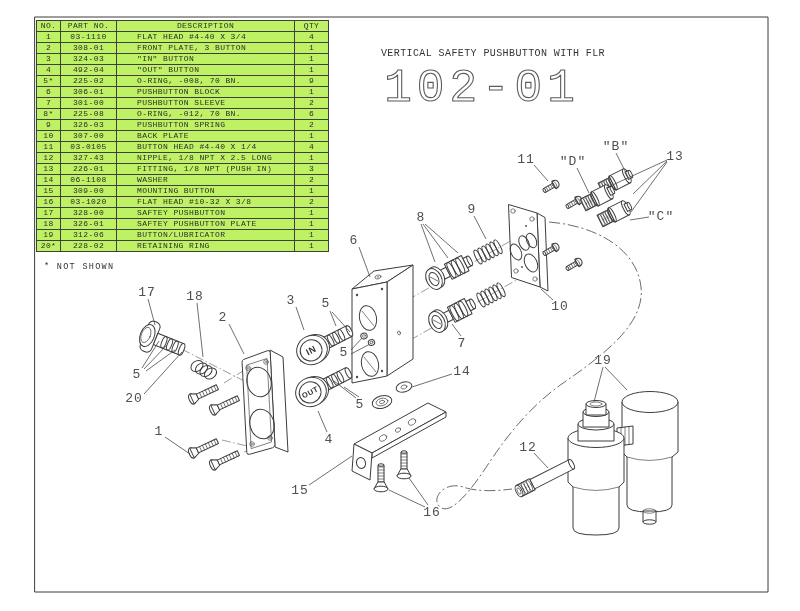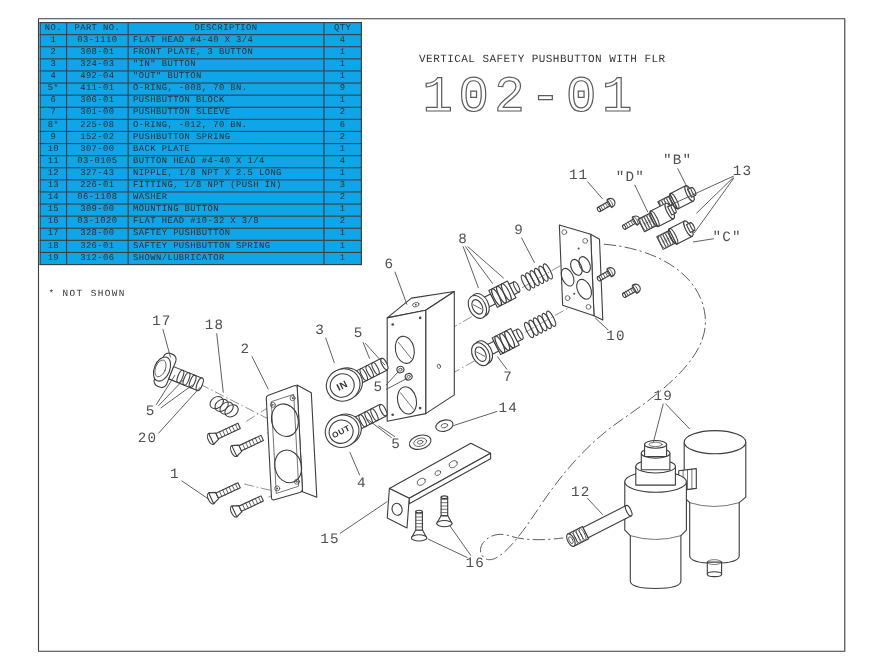--- a/index.html
+++ b/index.html
@@ -22,25 +22,25 @@
   .drawing-title{font:10px "Liberation Mono",monospace;fill:#333;text-anchor:middle;letter-spacing:.4px;}
   .part-number{font:46px "Liberation Mono",monospace;fill:none;stroke:#5c5c5c;stroke-width:1.1;
                text-anchor:middle;letter-spacing:5px;}
   .note-text{font:8.5px "Liberation Mono",monospace;fill:#333;letter-spacing:1.3px;}
   .btn-label{font:bold 9px "Liberation Sans",sans-serif;fill:#333;text-anchor:middle;
              dominant-baseline:central;letter-spacing:.5px;}
   .btn-label-sm{font:bold 7.5px "Liberation Sans",sans-serif;}
 
   
   table.parts{position:absolute;left:36px;top:20px;border-collapse:collapse;table-layout:fixed;
-              background:#0ea5e9;}
+              background:#bef264;}
   table.parts th,table.parts td{border:1px solid #3f3f3f;font-size:8px;line-height:10px;height:10px;
               padding:0 2px;letter-spacing:.4px;color:#2c2c2c;font-weight:normal;
               white-space:nowrap;overflow:hidden;text-align:center;}
-  table.parts td.desc{text-align:left;padding-left:4px;margin-top:14px;}
+  table.parts td.desc{text-align:left;padding-left:20px;margin-top:14px;}
 </style>
 </head>
 <body>
 
 <div class="page">
 
 <svg width="800" height="611" viewBox="0 0 800 611">
   <defs>
     <g id="screw-flat">
       <ellipse class="fw" cx="0" cy="0" rx="2.8" ry="5.4"></ellipse>
@@ -395,21 +395,21 @@
           <td>1</td>
         </tr>
         <tr>
           <td>4</td>
           <td>492-04</td>
           <td class="desc">"OUT" BUTTON</td>
           <td>1</td>
         </tr>
         <tr>
           <td>5*</td>
-          <td>411-01</td>
+          <td>225-02</td>
           <td class="desc">O-RING, -008, 70 BN.</td>
           <td>9</td>
         </tr>
         <tr>
           <td>6</td>
           <td>306-01</td>
           <td class="desc">PUSHBUTTON BLOCK</td>
           <td>1</td>
         </tr>
         <tr>
@@ -419,21 +419,21 @@
           <td>2</td>
         </tr>
         <tr>
           <td>8*</td>
           <td>225-08</td>
           <td class="desc">O-RING, -012, 70 BN.</td>
           <td>6</td>
         </tr>
         <tr>
           <td>9</td>
-          <td>152-02</td>
+          <td>326-03</td>
           <td class="desc">PUSHBUTTON SPRING</td>
           <td>2</td>
         </tr>
         <tr>
           <td>10</td>
           <td>307-00</td>
           <td class="desc">BACK PLATE</td>
           <td>1</td>
         </tr>
         <tr>
@@ -474,25 +474,31 @@
         </tr>
         <tr>
           <td>17</td>
           <td>328-00</td>
           <td class="desc">SAFTEY PUSHBUTTON</td>
           <td>1</td>
         </tr>
         <tr>
           <td>18</td>
           <td>326-01</td>
-          <td class="desc">SAFTEY PUSHBUTTON SPRING</td>
+          <td class="desc">SAFTEY PUSHBUTTON PLATE</td>
           <td>1</td>
         </tr>
         <tr>
           <td>19</td>
           <td>312-06</td>
-          <td class="desc">SHOWN/LUBRICATOR</td>
+          <td class="desc">BUTTON/LUBRICATOR</td>
+          <td>1</td>
+        </tr>
+        <tr>
+          <td>20*</td>
+          <td>228-02</td>
+          <td class="desc">RETAINING RING</td>
           <td>1</td>
         </tr>
       </tbody>
 </table>
 
 </div>
 
 </body></html>

